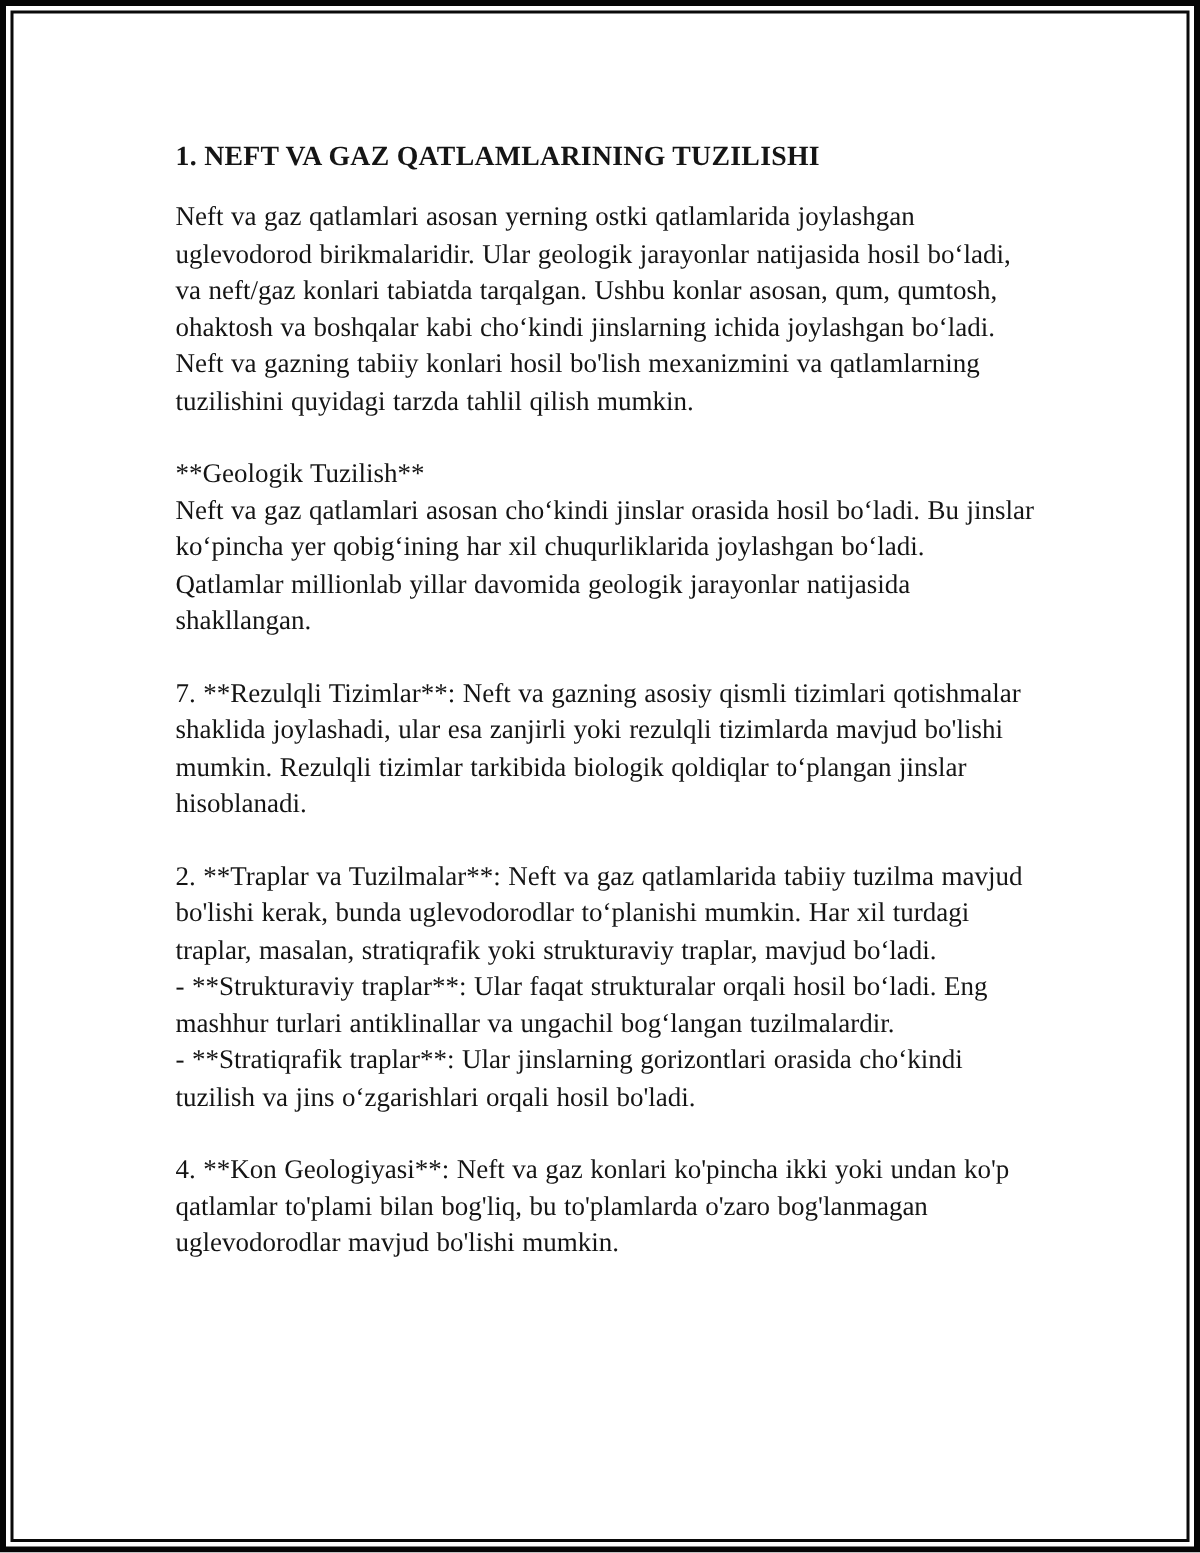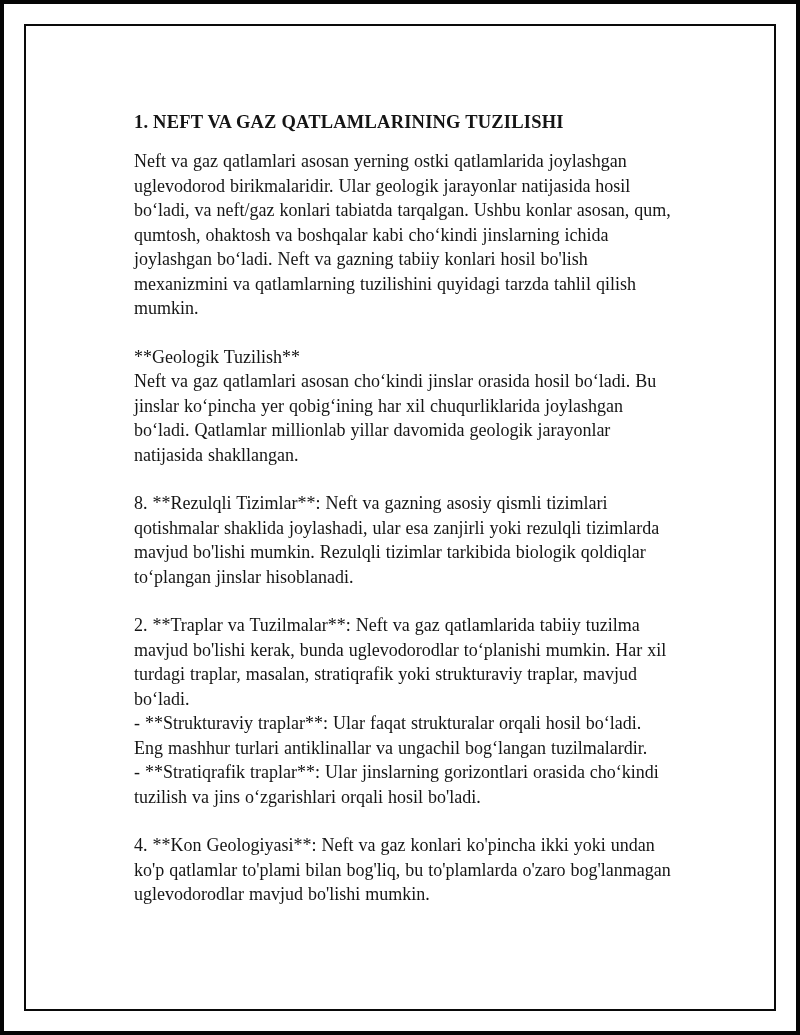--- a/index.html
+++ b/index.html
@@ -10,21 +10,21 @@
   body {
     width: 800px;
     height: 1035px;
     overflow: hidden;
   }
   .frame-outer {
     box-sizing: border-box;
     width: 800px;
     height: 1035px;
     border: 4px solid #050505;
-    padding: 20px;
+    padding: 3px;
     background: #ffffff;
   }
   .frame-inner {
     box-sizing: border-box;
     width: 100%;
     height: 100%;
     border: 2px solid #0a0a0a;
     background: #ffffff;
     overflow: hidden;
   }
@@ -58,19 +58,19 @@
 </head>
 <body>
 
 <div class="frame-outer">
   <div class="frame-inner">
     <div class="doc-content">
       <h1 class="doc-title">1. NEFT VA GAZ QATLAMLARINING TUZILISHI</h1>
       <div id="paragraphs">
           <p class="para">Neft va gaz qatlamlari asosan yerning ostki qatlamlarida joylashgan uglevodorod birikmalaridir. Ular geologik jarayonlar natijasida hosil boʻladi, va neft/gaz konlari tabiatda tarqalgan. Ushbu konlar asosan, qum, qumtosh, ohaktosh va boshqalar kabi choʻkindi jinslarning ichida joylashgan boʻladi. Neft va gazning tabiiy konlari hosil bo'lish mexanizmini va qatlamlarning tuzilishini quyidagi tarzda tahlil qilish mumkin.</p>
           <p class="para">**Geologik Tuzilish**<br>Neft va gaz qatlamlari asosan choʻkindi jinslar orasida hosil boʻladi. Bu jinslar koʻpincha yer qobigʻining har xil chuqurliklarida joylashgan boʻladi. Qatlamlar millionlab yillar davomida geologik jarayonlar natijasida shakllangan.</p>
-          <p class="para">8. **Rezulqli Tizimlar**: Neft va gazning asosiy qismli tizimlari qotishmalar shaklida joylashadi, ular esa zanjirli yoki rezulqli tizimlarda mavjud bo'lishi mumkin. Rezulqli tizimlar tarkibida biologik qoldiqlar toʻplangan jinslar hisoblanadi.</p>
+          <p class="para">7. **Rezulqli Tizimlar**: Neft va gazning asosiy qismli tizimlari qotishmalar shaklida joylashadi, ular esa zanjirli yoki rezulqli tizimlarda mavjud bo'lishi mumkin. Rezulqli tizimlar tarkibida biologik qoldiqlar toʻplangan jinslar hisoblanadi.</p>
           <p class="para">2. **Traplar va Tuzilmalar**: Neft va gaz qatlamlarida tabiiy tuzilma mavjud bo'lishi kerak, bunda uglevodorodlar toʻplanishi mumkin. Har xil turdagi traplar, masalan, stratiqrafik yoki strukturaviy traplar, mavjud boʻladi.<br>- **Strukturaviy traplar**: Ular faqat strukturalar orqali hosil boʻladi. Eng mashhur turlari antiklinallar va ungachil bogʻlangan tuzilmalardir.<br>- **Stratiqrafik traplar**: Ular jinslarning gorizontlari orasida choʻkindi tuzilish va jins oʻzgarishlari orqali hosil bo'ladi.</p>
           <p class="para">4. **Kon Geologiyasi**: Neft va gaz konlari ko'pincha ikki yoki undan ko'p qatlamlar to'plami bilan bog'liq, bu to'plamlarda o'zaro bog'lanmagan uglevodorodlar mavjud bo'lishi mumkin.</p>
         </div>
     </div>
   </div>
 </div>
 
 </body></html>

